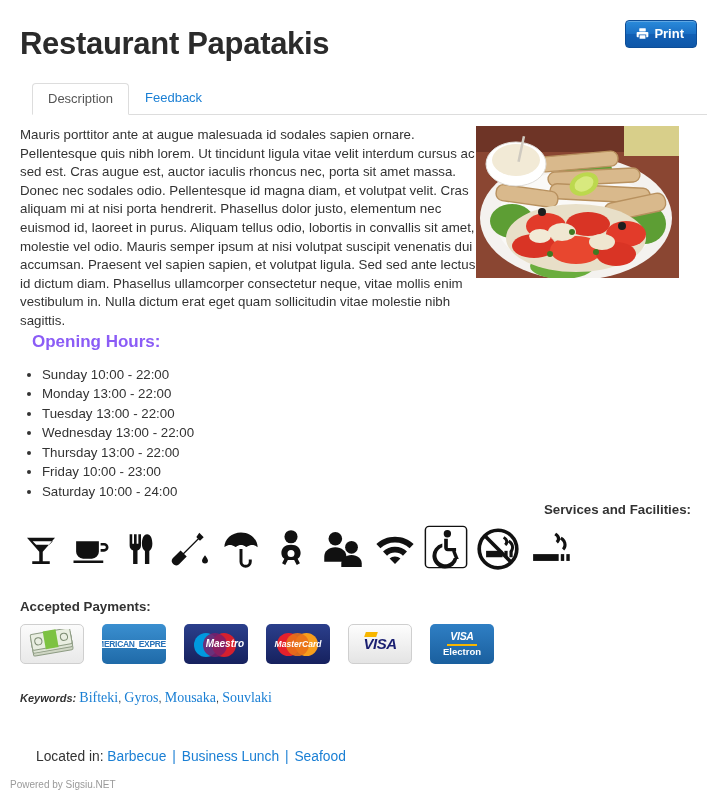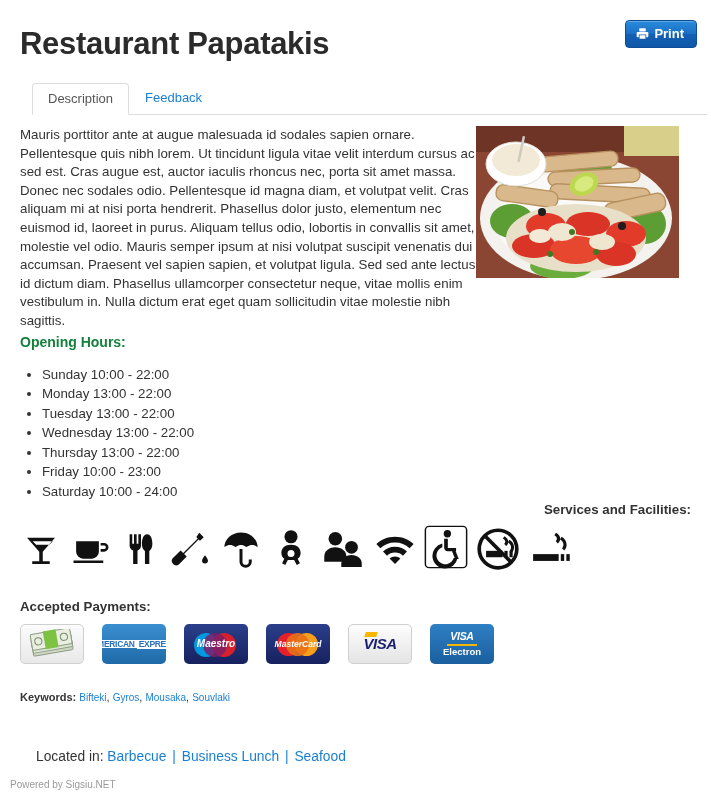--- a/index.html
+++ b/index.html
@@ -79,22 +79,22 @@
   .photo {
     position: absolute; right: 12px; top: 0;
     width: 203px; height: 152px;
     border: 0;
     overflow: hidden;
     background: #7a3a2a;
   }
   .photo svg { display: block; }
 
   .sub-head {
-    font-size: 14px; font-weight: bold; color: #15803d;
-    margin: 2px 0 0 0; line-height: 18px;
+    font-size: 17px; font-weight: bold; color: #8b5cf6;
+    margin: 2px 0 0 12px; line-height: 18px;
   }
 
   ul.hours {
     margin: 14px 0 0 0;
     padding: 0 0 0 22px;
     list-style: disc;
   }
   ul.hours li {
     font-size: 13.3px; line-height: 19.5px; color: #333333;
   }
@@ -123,22 +123,22 @@
     position: relative; overflow: hidden;
   }
   .card-cash { background: linear-gradient(to bottom,#fbfbfb,#e9e9e9); border: 1px solid #cfcfcf; }
   .card-amex { background: linear-gradient(to bottom,#3a8fd0,#1f6aa8); }
   .card-maestro { background: linear-gradient(to bottom,#2b3f8c,#16215e); }
   .card-mastercard { background: linear-gradient(to bottom,#2b3f8c,#16215e); }
   .card-visa { background: linear-gradient(to bottom,#fdfdfd,#e4e4e4); border: 1px solid #cfcfcf; }
   .card-visaelectron { background: linear-gradient(to bottom,#2f7fc4,#1a5f9e); }
 
   .kw-row { margin-top: 26px; font-size: 11px; line-height: 15px; color: #333; }
-  .kw-row .lbl { font-weight: bold; }
-  .kw-row .lnk { font-size: 10px; }
+  .kw-row .lbl { font-weight: bold; font-style: italic; }
+  .kw-row .lnk { font-size: 14px; font-family: Liberation Serif, serif; }
 
   .located {
     position: absolute; left: 36px; top: 748px;
     font-size: 13.8px; line-height: 18px; color: #333333;
   }
   .located .sep { color: #1a7fd4; padding: 0 2px; }
 
   .powered {
     position: absolute; left: 10px; top: 778px;
     font-size: 10px; color: #9a9a9a; line-height: 14px;
@@ -333,21 +333,21 @@
           <span style="background:#ffffff;color:#2671b8;font-size:8.5px;font-weight:bold;letter-spacing:-0.3px;padding:0 2px;">AMERICAN</span>
           <span style="background:#ffffff;color:#2671b8;font-size:8.5px;font-weight:bold;letter-spacing:-0.3px;padding:0 2px;margin-top:1px;">EXPRESS</span>
         </span>
       </span>
 
       <span class="card card-maestro">
         <span style="position:relative;width:56px;height:30px;display:block;">
           <span style="position:absolute;left:6px;top:4px;width:24px;height:24px;border-radius:50%;background:#0099df;"></span>
           <span style="position:absolute;left:24px;top:4px;width:24px;height:24px;border-radius:50%;background:#d5202e;"></span>
           <span style="position:absolute;left:15px;top:4px;width:24px;height:24px;border-radius:50%;background:#7b1f6a;opacity:.85;"></span>
-          <span style="position:absolute;left:0;top:9px;width:56px;text-align:center;color:#fff;font-size:10px;font-style:italic;font-weight:bold;">Maestro</span>
+          <span style="position:absolute;left:0;top:9px;width:56px;text-align:right;color:#fff;font-size:10px;font-style:italic;font-weight:bold;">Maestro</span>
         </span>
       </span>
 
       <span class="card card-mastercard">
         <span style="position:relative;width:56px;height:30px;display:block;">
           <span style="position:absolute;left:7px;top:4px;width:23px;height:23px;border-radius:50%;background:#e4202c;"></span>
           <span style="position:absolute;left:25px;top:4px;width:23px;height:23px;border-radius:50%;background:#f79e1b;"></span>
           <span style="position:absolute;left:16px;top:4px;width:23px;height:23px;border-radius:50%;background:#e8701a;opacity:.9;"></span>
           <span style="position:absolute;left:0;top:10px;width:56px;text-align:center;color:#fff;font-size:8.5px;font-weight:bold;font-style:italic;">MasterCard</span>
         </span>

